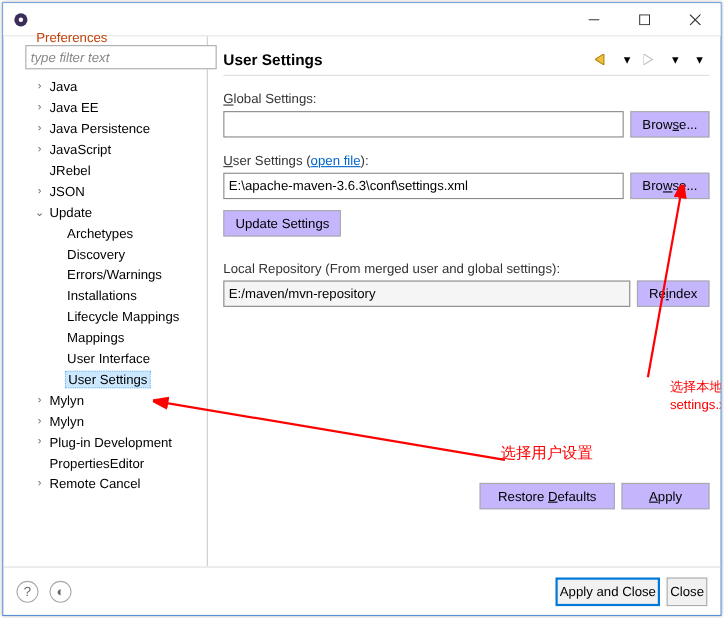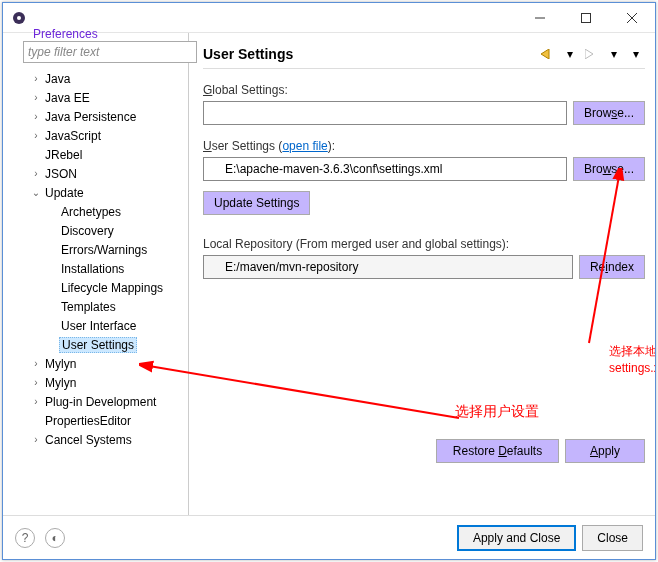--- a/index.html
+++ b/index.html
@@ -1,48 +1,48 @@
 <!DOCTYPE html>
 <html><head>
 <meta charset="utf-8">
 <style>
 * { box-sizing: border-box; margin: 0; padding: 0; font-family: "Segoe UI", Tahoma, sans-serif; font-size: 12px; }
 body { background: #fff; width: 658px; height: 562px; overflow: hidden; }
 .window { width: 654px; height: 558px; border: 1px solid #5a8fd6; display: flex; flex-direction: column; background: #fff; margin: 2px; box-shadow: 0 0 3px rgba(0,0,0,0.3); }
 .titlebar { height: 30px; background: #fff; display: flex; align-items: center; padding: 0 0 0 8px; border-bottom: 1px solid #e5e5e5; }
 .titlebar-icon { width: 16px; height: 16px; margin-right: 6px; display: inline-flex; align-items: center; justify-content: center; }
-.titlebar-title { flex: 1; color: #6d28d9; margin-top: 32px; }
+.titlebar-title { flex: 1; color: #c2410c; margin-top: 32px; }
 .titlebar-controls { display: flex; }
 .titlebar-btn { width: 46px; height: 30px; display: flex; align-items: center; justify-content: center; color: #333; }
 .body { flex: 1; display: flex; overflow: hidden; }
 .sidebar { width: 186px; border-right: 1px solid #ccc; display: flex; flex-direction: column; padding: 6px 16px; }
 .filter-input { width: 174px; height: 22px; border: 1px solid #aaa; padding: 2px 4px; margin: 2px 0 6px 4px; }
 .filter-input::placeholder { color: #888; font-style: italic; }
 .tree { flex: 1; overflow: auto; padding-left: 4px; }
 .tree-item { display: flex; align-items: center; height: 19px; padding-left: 4px; white-space: nowrap; cursor: default; }
 .tree-item.l1 { padding-left: 6px; }
 .tree-item.l2 { padding-left: 36px; }
 .arrow { width: 14px; display: inline-flex; justify-content: center; color: #666; font-size: 10px; }
 .tree-item.selected span.lbl { background: #cce8ff; border: 1px dotted #7ab7e8; padding: 0 2px; }
 .lbl { padding: 0 2px; }
 .content { flex: 1; display: flex; flex-direction: column; padding: 6px 10px 6px 14px; position: relative; }
 .content-header { display: flex; align-items: center; height: 30px; border-bottom: 1px solid #ddd; margin-bottom: 10px; }
 .content-title { font-weight: bold; font-size: 14px; flex: 1; }
 .nav-icons { display: flex; gap: 4px; align-items: center; }
 .nav-icon { width: 18px; height: 18px; display: flex; align-items: center; justify-content: center; }
 .form-label { margin: 4px 0; color: #333; }
 .form-row { display: flex; gap: 6px; margin-bottom: 10px; }
-.form-input { flex: 1; height: 24px; border: 1px solid #888; padding: 2px 21px; }
+.form-input { flex: 1; height: 24px; border: 1px solid #888; padding: 2px 4px; }
 .btn { height: 24px; padding: 0 10px; border: 1px solid #aaa; background: #c4b5fd; cursor: pointer; }
 .link { color: #0066cc; text-decoration: underline; }
 .footer { height: 44px; border-top: 1px solid #ddd; display: flex; align-items: center; padding: 0 12px; }
 .footer-icons { display: flex; gap: 10px; }
 .footer-icon { width: 20px; height: 20px; border: 1px solid #aaa; border-radius: 50%; display: flex; align-items: center; justify-content: center; color: #666; }
 .footer-btns { margin-left: auto; display: flex; gap: 6px; }
-.footer-btn { height: 26px; padding: 0 14px; border: 1px solid #aaa; background: #f1f1f1; }
+.footer-btn { height: 26px; padding: 0 2px; border: 1px solid #aaa; background: #f1f1f1; }
 .footer-btn.primary { border: 2px solid #0078d7; }
 .annot { position: absolute; color: #ff0000; font-size: 14px; pointer-events: none; }
 .annot1 { left: 266px; top: 370px; }
 .annot2 { left: 420px; top: 310px; width: 170px; }
 .restore-row { display: flex; justify-content: flex-end; gap: 6px; margin-top: 150px; }
 svg.arrow-svg { position: absolute; pointer-events: none; }
 .underline { text-decoration: underline; }
 </style>
 </head>
 <body>
@@ -117,21 +117,21 @@
           <div class="tree-item l2">
             <span class="lbl">Errors/Warnings</span>
           </div>
           <div class="tree-item l2">
             <span class="lbl">Installations</span>
           </div>
           <div class="tree-item l2">
             <span class="lbl">Lifecycle Mappings</span>
           </div>
           <div class="tree-item l2">
-            <span class="lbl">Templates</span>
+            <span class="lbl">Mappings</span>
           </div>
           <div class="tree-item l2">
             <span class="lbl">User Interface</span>
           </div>
           <div class="tree-item l2 selected">
             <span class="lbl">User Settings</span>
           </div>
           <div class="tree-item l1">
             <span class="arrow">›</span>
             <span class="lbl">Mylyn</span>
@@ -143,21 +143,21 @@
           <div class="tree-item l1">
             <span class="arrow">›</span>
             <span class="lbl">Plug-in Development</span>
           </div>
           <div class="tree-item l1">
             <span class="arrow"></span>
             <span class="lbl">PropertiesEditor</span>
           </div>
           <div class="tree-item l1">
             <span class="arrow">›</span>
-            <span class="lbl">Cancel Systems</span>
+            <span class="lbl">Remote Cancel</span>
           </div>
         </div>
     </div>
 
     <div class="content">
       <div class="content-header">
         <span class="content-title">User Settings</span>
         <div class="nav-icons">
           <span class="nav-icon">
               <svg width="14" height="10">

